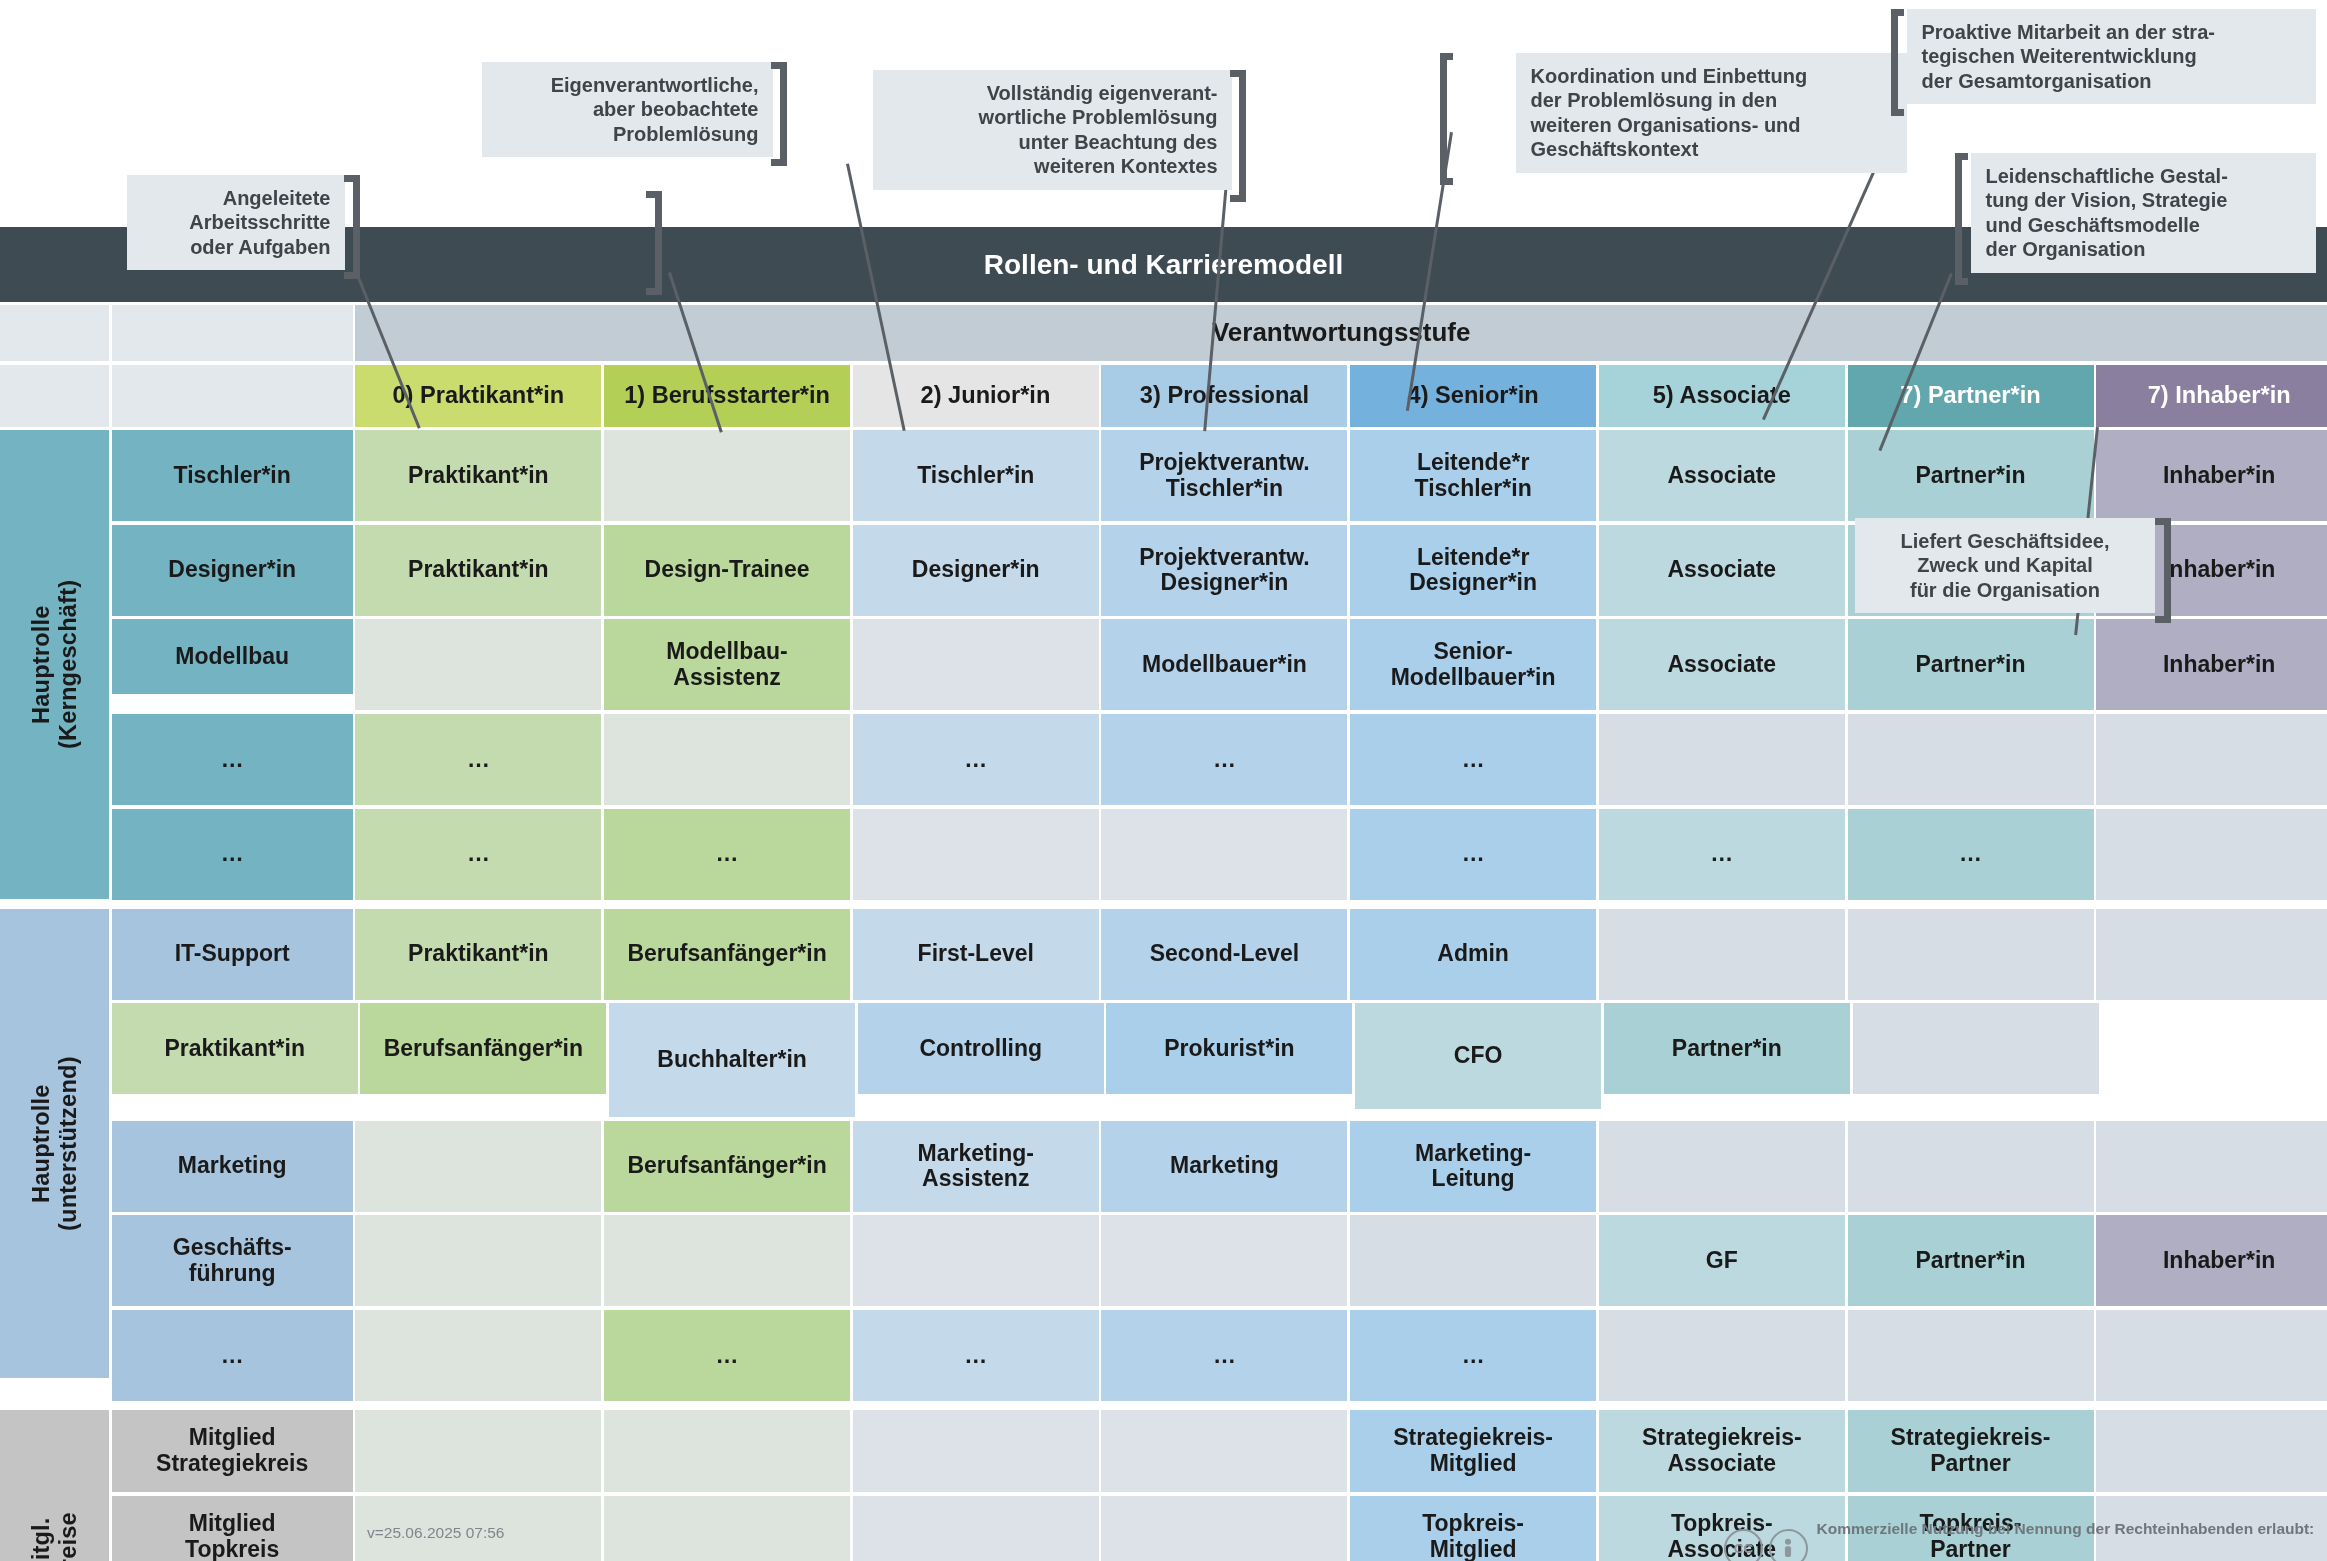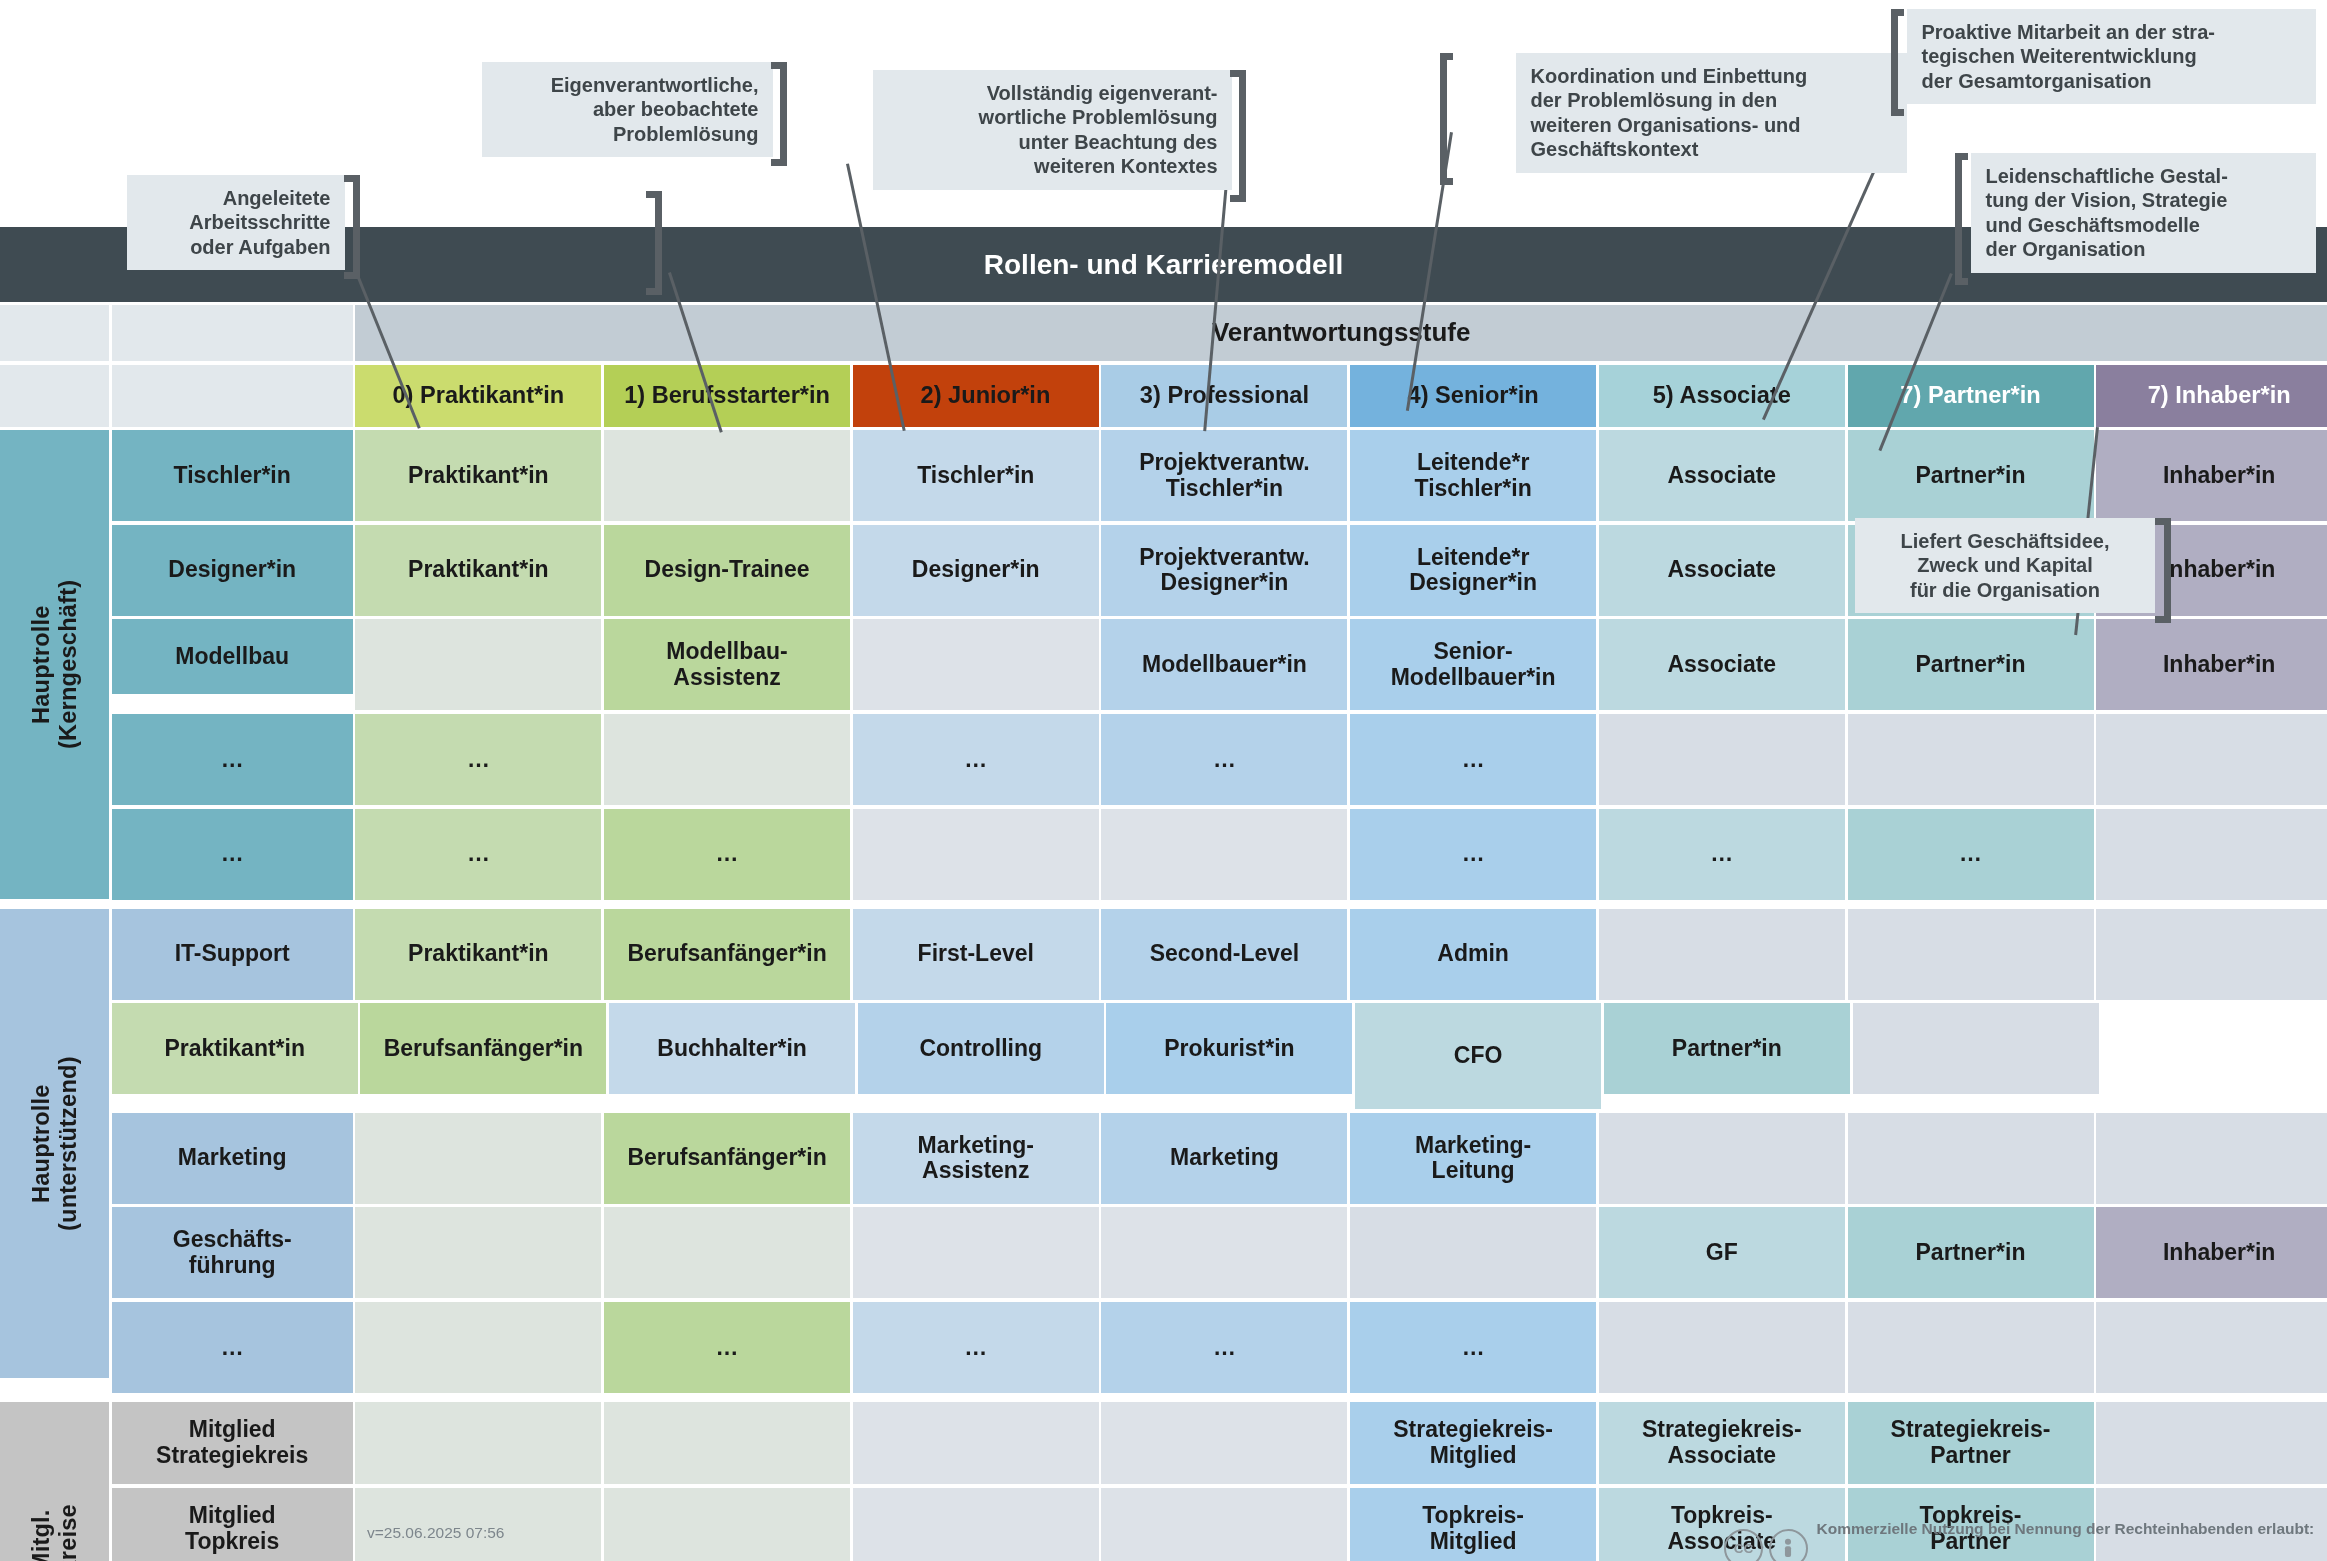--- a/index.html
+++ b/index.html
@@ -214,21 +214,21 @@
 
     <div class="gridrow hdrrow">
       <div class="cell c-sec" style="background:#e2e8ec;"></div>
       <div class="cell c-role" style="background:#e2e8ec;"></div>
       <div class="cell c-lvl" style="background:#cbdc6e;">
         <span>0) Praktikant*in</span>
         </div>
       <div class="cell c-lvl" style="background:#b4cf56;">
         <span>1) Berufsstarter*in</span>
         </div>
-      <div class="cell c-lvl" style="background:#c2410c;padding-left:23px;">
+      <div class="cell c-lvl" style="background:#e5e5e5;padding-left:23px;">
         <span>2) Junior*in</span>
         </div>
       <div class="cell c-lvl" style="background:#a9cce6;">
         <span>3) Professional</span>
         </div>
       <div class="cell c-lvl" style="background:#74b2dd;">
         <span>4) Senior*in</span>
         </div>
       <div class="cell c-lvl" style="background:#a6d2d9;">
         <span>5) Associate</span>
@@ -320,21 +320,21 @@
               <div class="cell c-lvl" style="height: 91px; background: rgb(196, 217, 234); white-space: pre-line;">First-Level</div>
               <div class="cell c-lvl" style="height: 91px; background: rgb(180, 210, 234); white-space: pre-line;">Second-Level</div>
               <div class="cell c-lvl" style="height: 91px; background: rgb(169, 207, 235); white-space: pre-line;">Admin</div>
               <div class="cell c-lvl" style="height: 91px; background: rgb(215, 221, 229); white-space: pre-line;"></div>
               <div class="cell c-lvl" style="height: 91px; background: rgb(215, 221, 229); white-space: pre-line;"></div>
               <div class="cell c-lvl last" style="height: 91px; background: rgb(215, 221, 229); white-space: pre-line;"></div>
             </div>
             <div class="gridrow" style="width: 2218px;">
               <div class="cell c-lvl" style="height: 91px; background: rgb(196, 219, 176); white-space: pre-line;">Praktikant*in</div>
               <div class="cell c-lvl" style="height: 91px; background: rgb(186, 215, 156); white-space: pre-line;">Berufsanfänger*in</div>
-              <div class="cell c-lvl" style="height: 91px; background: rgb(196, 217, 234); white-space: pre-line;">Buchhalter*in</div>
+              <div class="cell c-lvl" style="height: 114px; background: rgb(196, 217, 234); white-space: pre-line;">Buchhalter*in</div>
               <div class="cell c-lvl" style="height: 91px; background: rgb(180, 210, 234); white-space: pre-line;">Controlling</div>
               <div class="cell c-lvl" style="height: 91px; background: rgb(169, 207, 235); white-space: pre-line;">Prokurist*in</div>
               <div class="cell c-lvl" style="height: 106px; background: rgb(188, 217, 224); white-space: pre-line;">CFO</div>
               <div class="cell c-lvl" style="height: 91px; background: rgb(169, 209, 213); white-space: pre-line;">Partner*in</div>
               <div class="cell c-lvl last" style="height: 91px; background: rgb(215, 221, 229); white-space: pre-line;"></div>
             </div>
             <div class="gridrow" style="width: 2218px;">
               <div class="cell c-role" style="height: 91px; background: rgb(166, 196, 222); white-space: pre-line;">Marketing</div>
               <div class="cell c-lvl" style="height: 91px; background: rgb(221, 228, 222); white-space: pre-line;"></div>
               <div class="cell c-lvl" style="height: 91px; background: rgb(186, 215, 156); white-space: pre-line;">Berufsanfänger*in</div>

